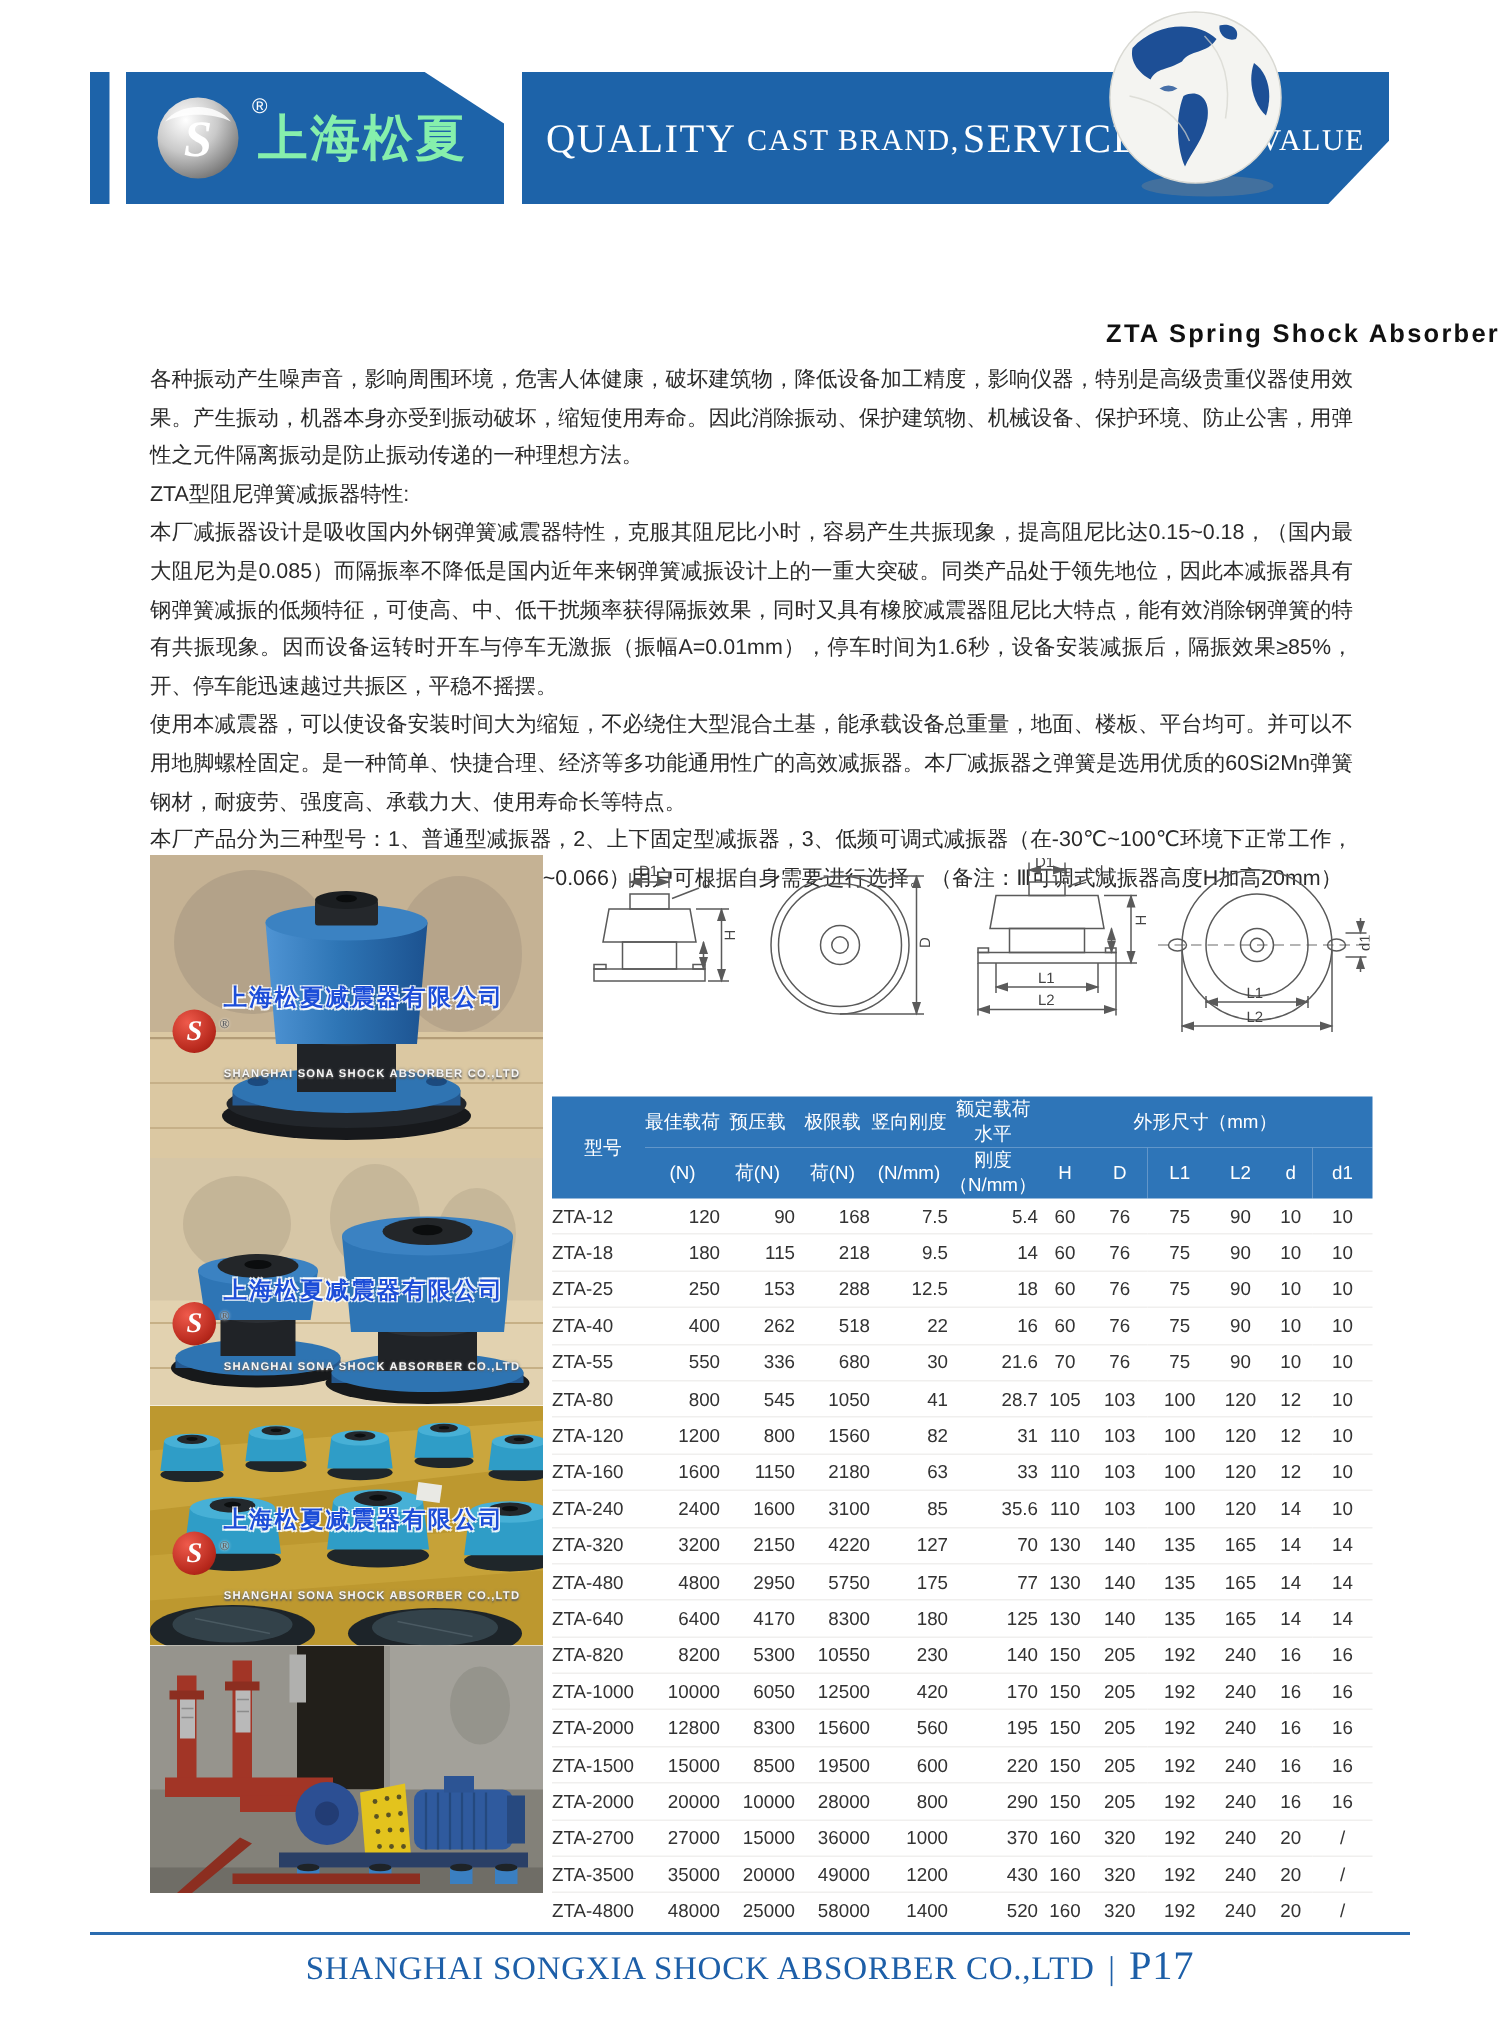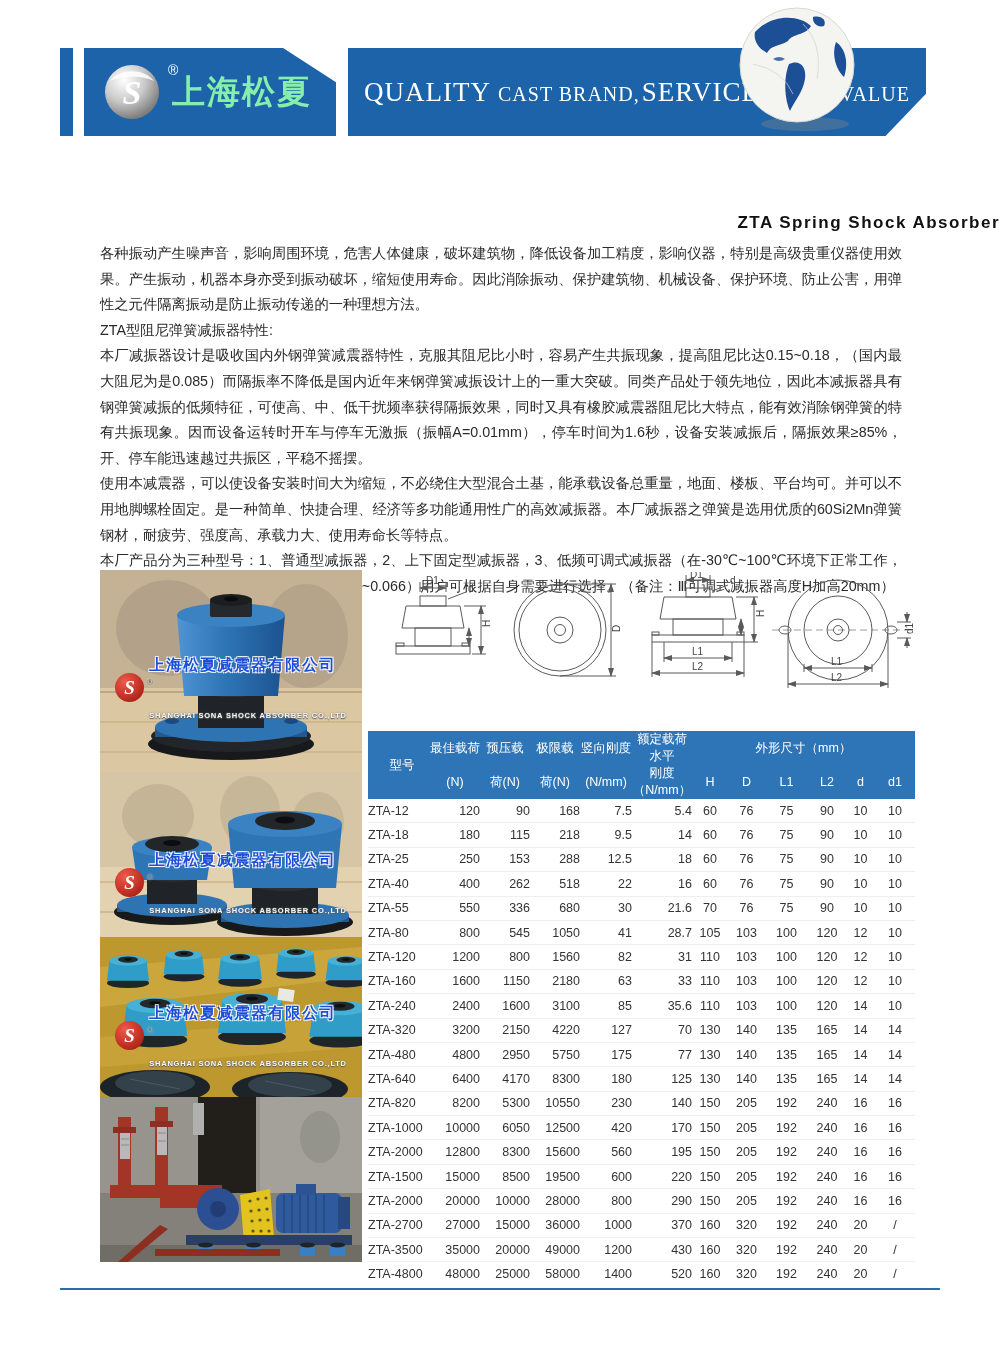--- a/index.html
+++ b/index.html
@@ -718,14 +718,17 @@
           <td class="c-dim">320</td>
           <td class="c-dim">192</td>
           <td class="c-dim">240</td>
           <td class="c-dim">20</td>
           <td class="c-dim">/</td>
         </tr>
       </tbody>
   </table>
 
   <div class="footer-line"></div>
+  <div class="footer">
+    <span>SHANGHAI SONGXIA SHOCK ABSORBER CO.,LTD</span><span class="fsep">|</span><span class="fpage">P17</span>
+  </div>
 
 </div>
 
 </body></html>

